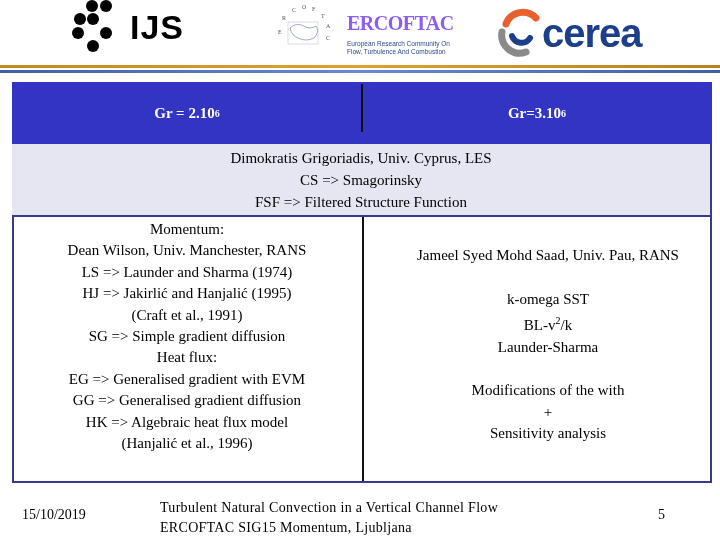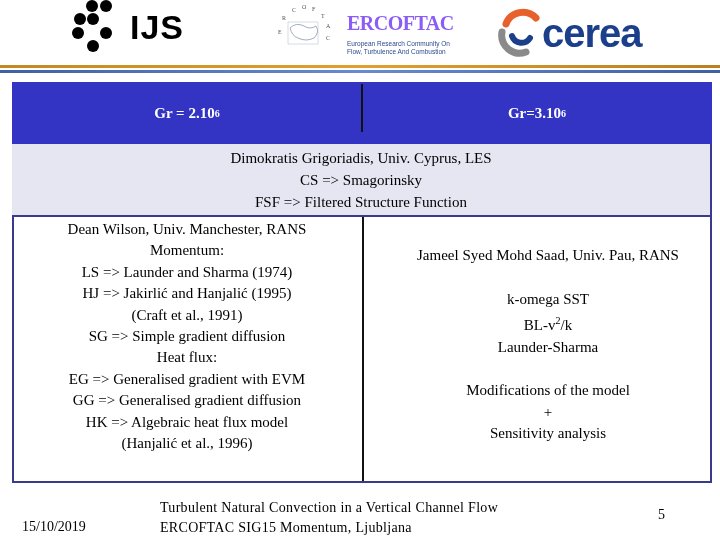--- a/index.html
+++ b/index.html
@@ -34,21 +34,21 @@
     .les-row { height: 71px; background: #e6e6f2; border-bottom: 2px solid #3a3a8c; border-right: 2px solid #3a3a8c; display: flex; flex-direction: column; align-items: center; justify-content: center; font-size: 15px; line-height: 22px; }
     .body-row { position: relative; height: 264px; border-bottom: 2px solid #3a3a8c; border-right: 2px solid #3a3a8c; border-left: 2px solid #3a3a8c; }
     .body-divider { position: absolute; left: 348px; top: 0; width: 2px; height: 264px; background: #111; }
     .col-left { position: absolute; left: 0; top: 2px; width: 346px; text-align: center; font-size: 15px; line-height: 21.4px; }
     .col-right { position: absolute; left: 362px; top: 0; width: 344px; height: 264px; text-align: center; font-size: 15px; line-height: 21.5px; }
     .col-right .line { display: block; }
     .gap { height: 22px; }
     .gap-top { height: 28px; }
 
     .footer { position: absolute; left: 0; top: 496px; width: 720px; height: 44px; font-size: 14px; }
-    .footer-date { position: absolute; left: 22px; top: 23px; }
+    .footer-date { position: absolute; left: 22px; top: 11px; }
     .footer-title { position: absolute; left: 160px; width: 400px; top: 2px; line-height: 20px; letter-spacing: 0.3px; }
     .footer-page { position: absolute; left: 658px; top: 11px; }
   </style>
 </head>
 <body>
 
 <div class="logo-bar">
   <div class="logo-ijs">
     <div class="ijs-dots">
       <span style="left:14px;top:0px"></span>
@@ -108,42 +108,42 @@
   </div>
 
   <div class="les-row">
     <div>Dimokratis Grigoriadis, Univ. Cyprus, LES</div>
     <div>CS =&gt; Smagorinsky</div>
     <div>FSF =&gt; Filtered Structure Function</div>
   </div>
 
   <div class="body-row">
     <div class="col-left">
+      <div>Momentum:</div>
       <div>Dean Wilson, Univ. Manchester, RANS</div>
-      <div>Momentum:</div>
       <div>LS =&gt; Launder and Sharma (1974)</div>
       <div>HJ =&gt; Jakirlić and Hanjalić (1995)</div>
       <div>(Craft et al., 1991)</div>
       <div>SG =&gt; Simple gradient diffusion</div>
       <div>Heat flux:</div>
       <div>EG =&gt; Generalised gradient with EVM</div>
       <div>GG =&gt; Generalised gradient diffusion</div>
       <div>HK =&gt; Algebraic heat flux model</div>
       <div>(Hanjalić et al., 1996)</div>
     </div>
     <div class="body-divider"></div>
     <div class="col-right">
       <div class="gap-top"></div>
       <span class="line">Jameel Syed Mohd Saad, Univ. Pau, RANS</span>
       <div class="gap"></div>
       <span class="line">k-omega SST</span>
       <span class="line"><span>BL-v</span><sup style="font-size:10px">2</sup><span>/k</span></span>
       <span class="line">Launder-Sharma</span>
       <div class="gap"></div>
-      <span class="line">Modifications of the model</span>
+      <span class="line">Modifications of the with</span>
       <span class="line">+</span>
       <span class="line">Sensitivity analysis</span>
     </div>
   </div>
 </div>
 
 <div class="footer">
   <div class="footer-date">15/10/2019</div>
   <div class="footer-title">
     <div>Turbulent Natural Convection in a Vertical Channel Flow</div>

